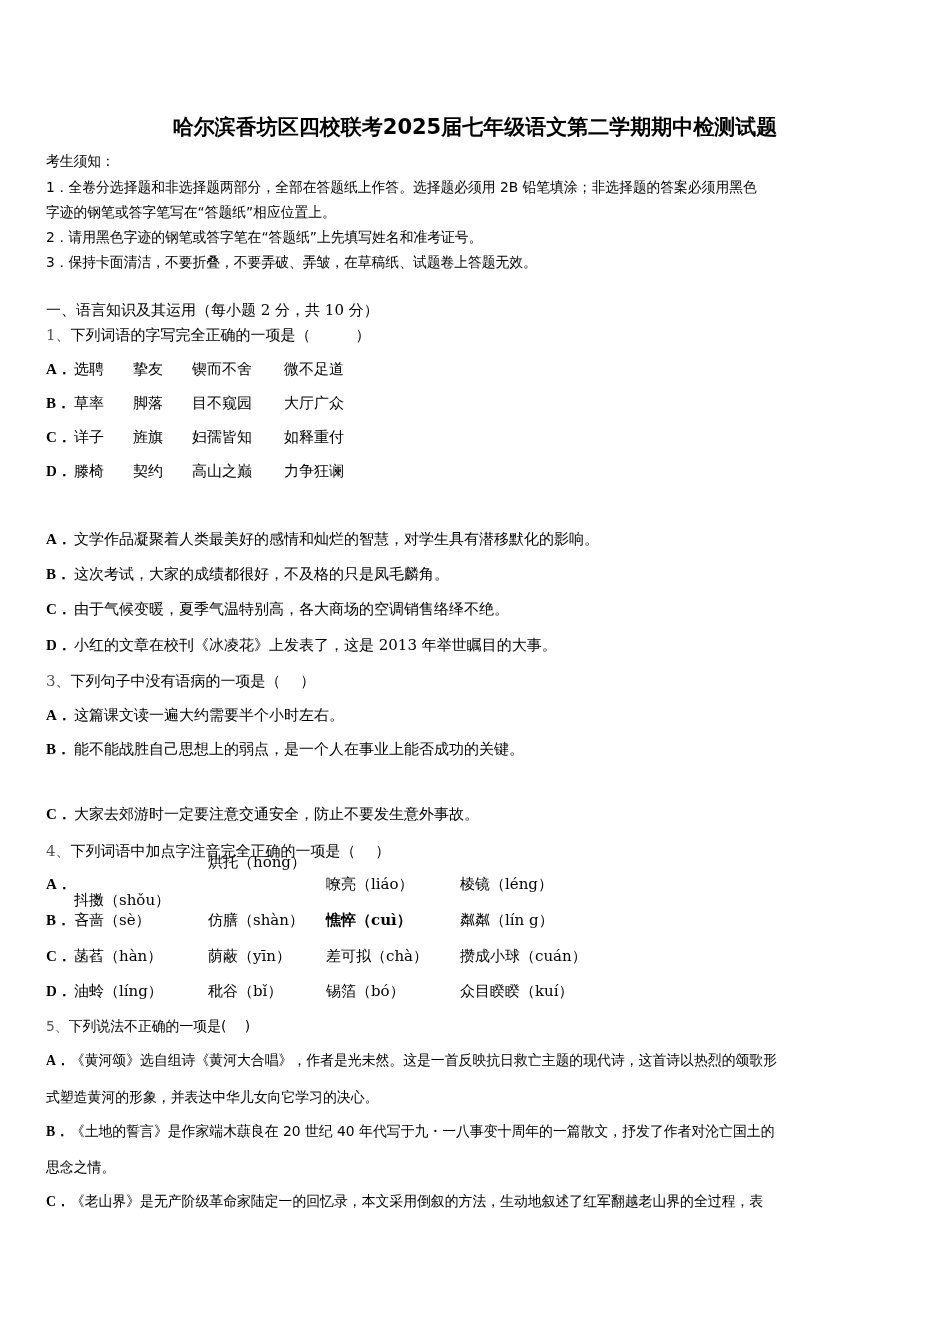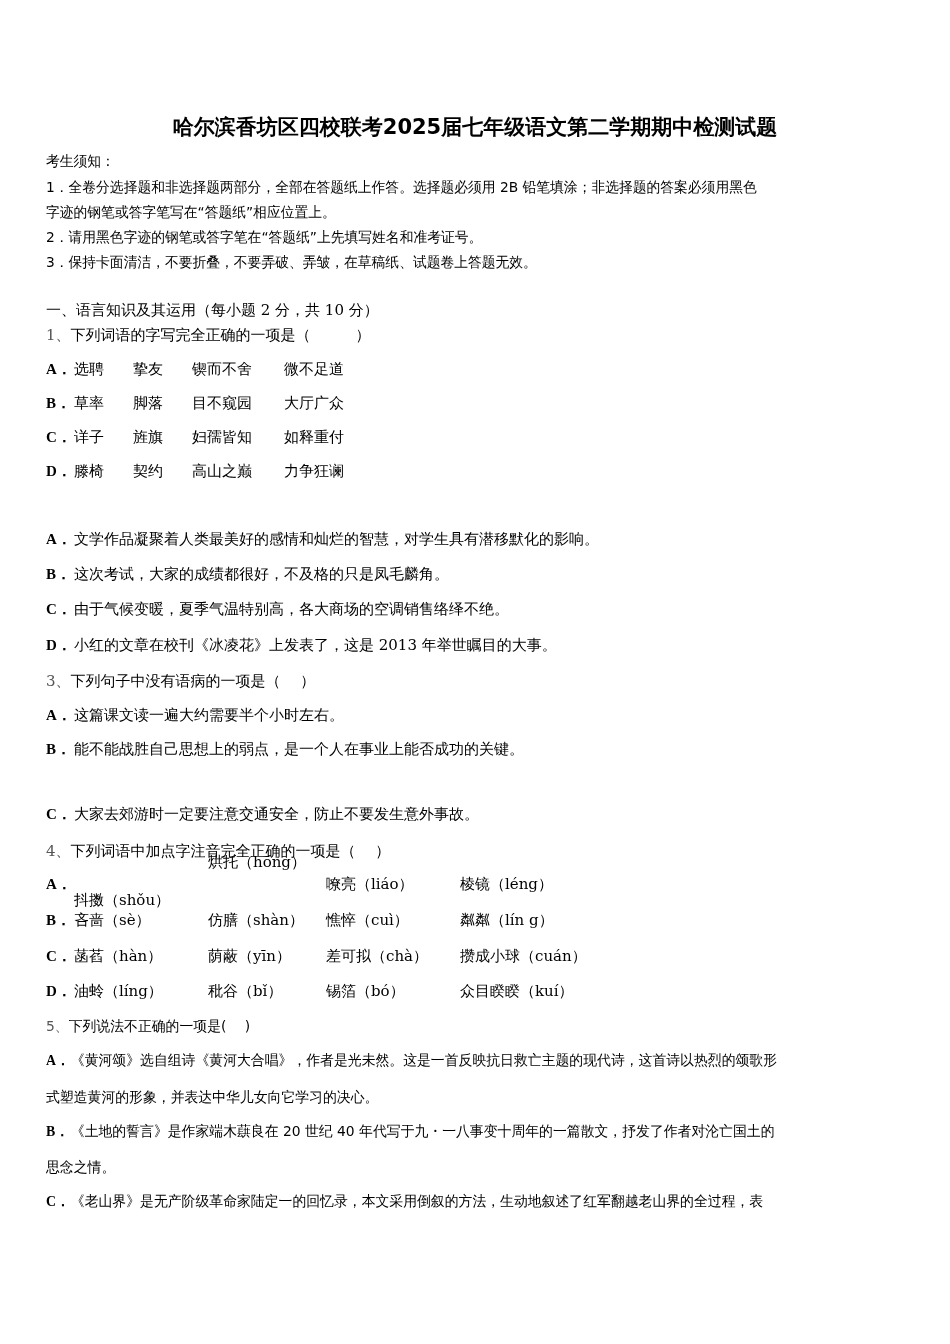--- a/index.html
+++ b/index.html
@@ -79,21 +79,21 @@
   <div>
     <div class="cell" style="top:875px;left:46px;"><span class="opt-letter">A．</span></div>
     <div class="cell" style="top:875px;left:74px;margin-top:16px;">抖擞（shǒu）</div>
     <div class="cell" style="top:853px;left:208px;">烘托（hōng）</div>
     <div class="cell" style="top:875px;left:326px;">嘹亮（liáo）</div>
     <div class="cell" style="top:875px;left:460px;">棱镜（léng）</div>
 
     <div class="cell" style="top:911px;left:46px;"><span class="opt-letter">B．</span></div>
     <div class="cell" style="top:911px;left:74px;">吝啬（sè）</div>
     <div class="cell" style="top:911px;left:208px;">仿膳（shàn）</div>
-    <div class="cell" style="top:911px;left:326px;">憔悴（cuì）</div>
+    <div class="cell" style="top:911px;left:326px;font-weight:bold;">憔悴（cuì）</div>
     <div class="cell" style="top:911px;left:460px;">粼粼（lín g）</div>
 
     <div class="cell" style="top:947px;left:46px;"><span class="opt-letter">C．</span></div>
     <div class="cell" style="top:947px;left:74px;">菡萏（hàn）</div>
     <div class="cell" style="top:947px;left:208px;">荫蔽（yīn）</div>
     <div class="cell" style="top:947px;left:326px;">差可拟（chà）</div>
     <div class="cell" style="top:947px;left:460px;">攒成小球（cuán）</div>
 
     <div class="cell" style="top:982px;left:46px;"><span class="opt-letter">D．</span></div>
     <div class="cell" style="top:982px;left:74px;">油蛉（líng）</div>

